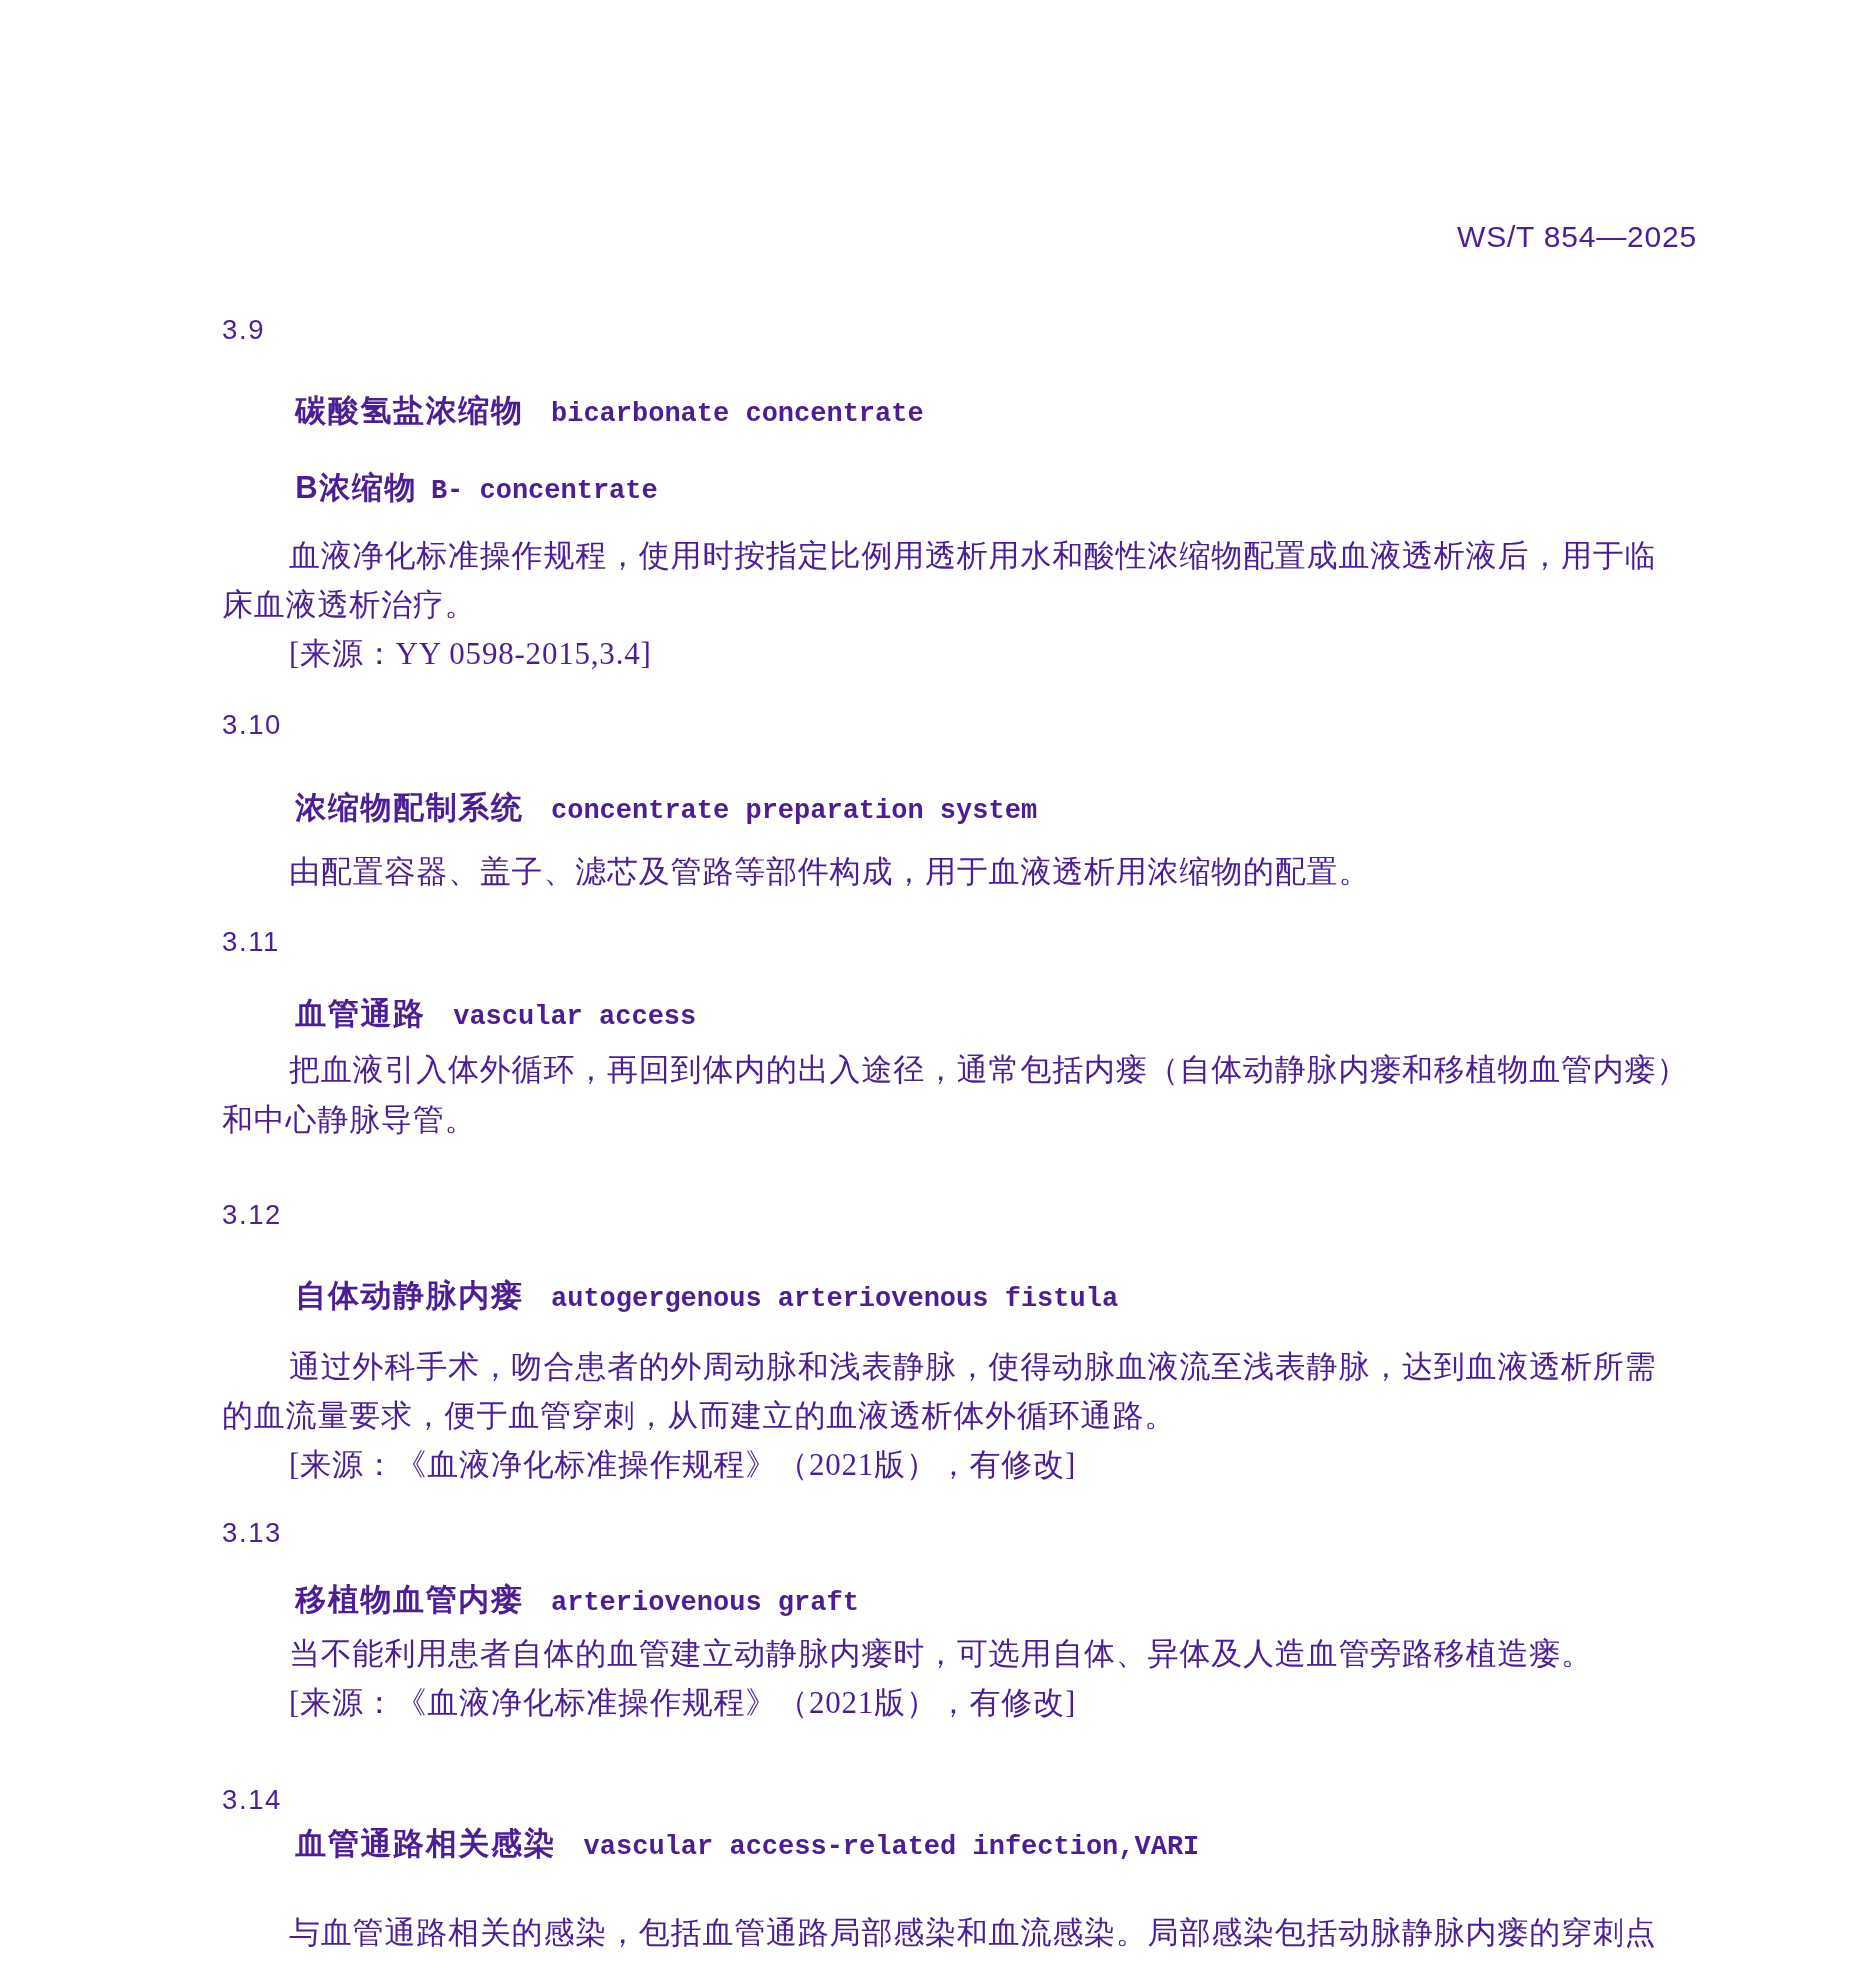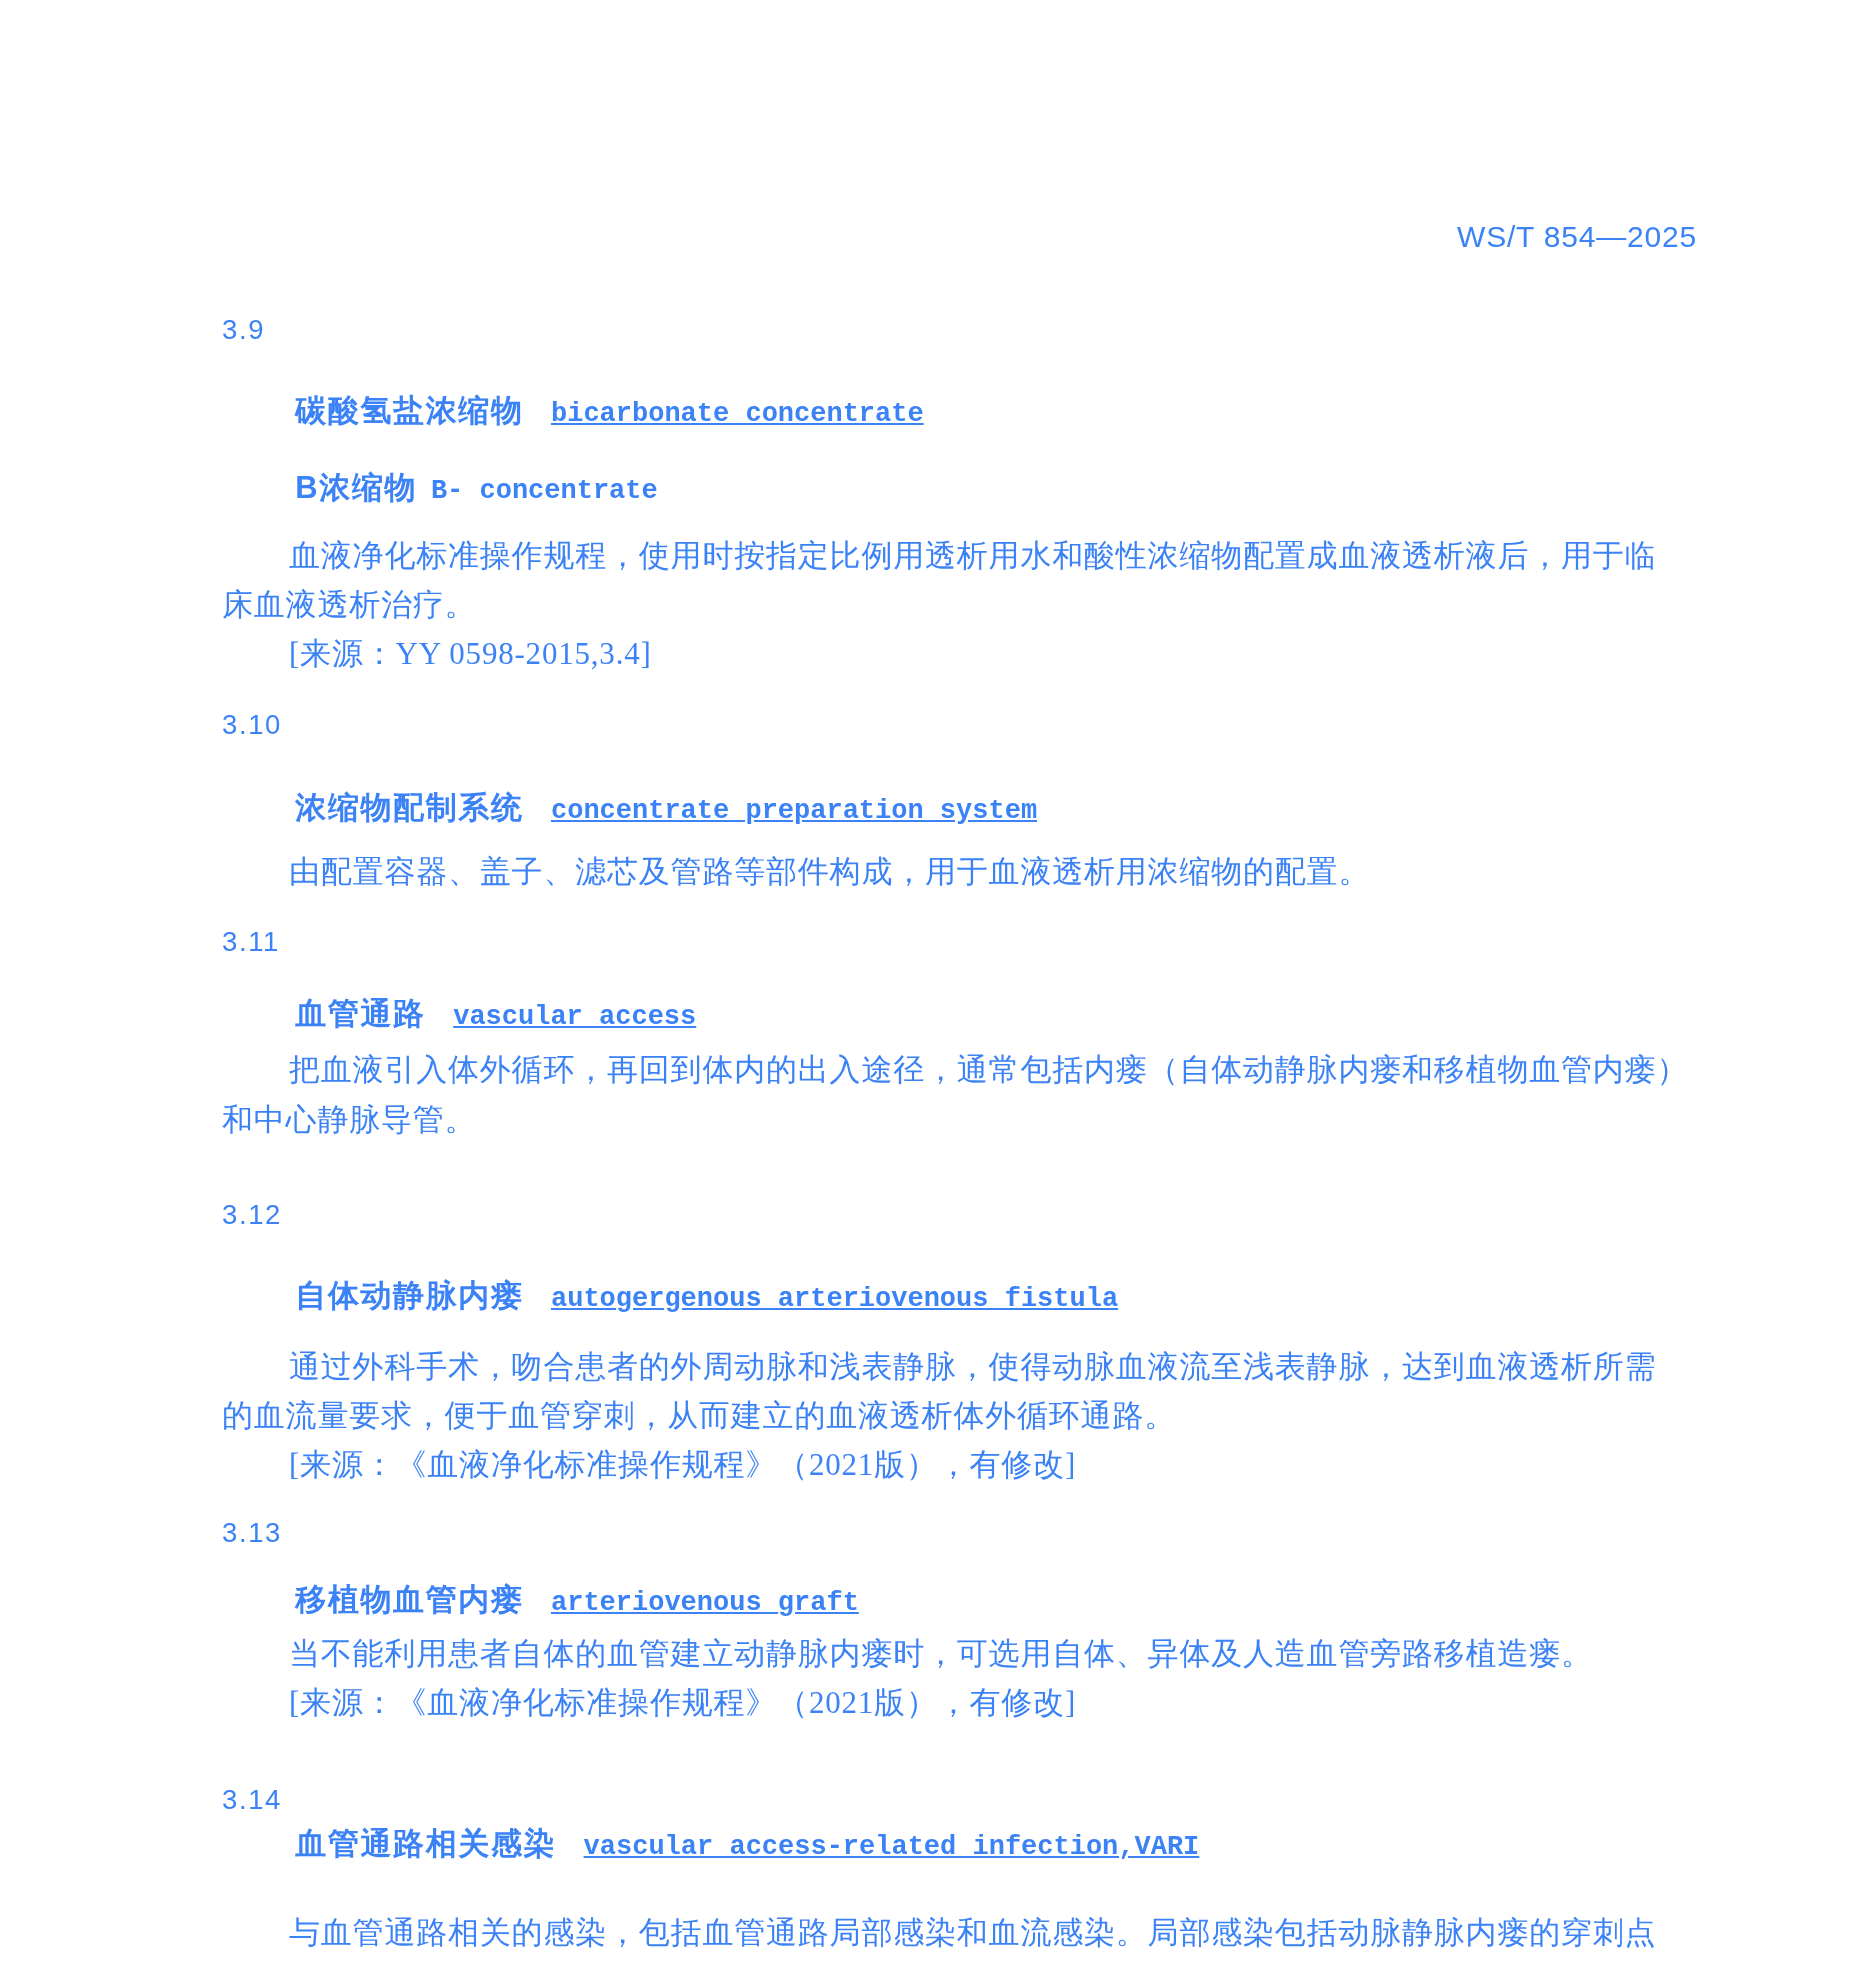--- a/index.html
+++ b/index.html
@@ -11,38 +11,37 @@
     position: relative;
     width: 1872px;
     height: 2647px;
     background: #ffffff;
     color: #000000;
     overflow: hidden;
   }
   .line {
     position: absolute;
     white-space: pre;
-    color: #3b82f6;
+    color: #4c1d95;
   }
   .doc-header {
     font: 400 30px "Liberation Sans", sans-serif;
     letter-spacing: 0.8px;
   }
   .sec-num {
     font: 400 27.5px "Liberation Sans", sans-serif;
     letter-spacing: 1.6px;
   }
   .term-cn {
     font: 700 31px "Liberation Sans", sans-serif;
     letter-spacing: 1.6px;
   }
   .term-en {
     font: 700 27px "Liberation Mono", monospace;
     margin-left: 27.5px;
-    text-decoration: underline;
   }
   .alias-en {
     font: 700 27px "Liberation Mono", monospace;
     margin-left: 13.8px;
   }
   .body-text {
     font: 400 31px "Liberation Serif", serif;
     letter-spacing: 0.8px;
   }
 </style>

